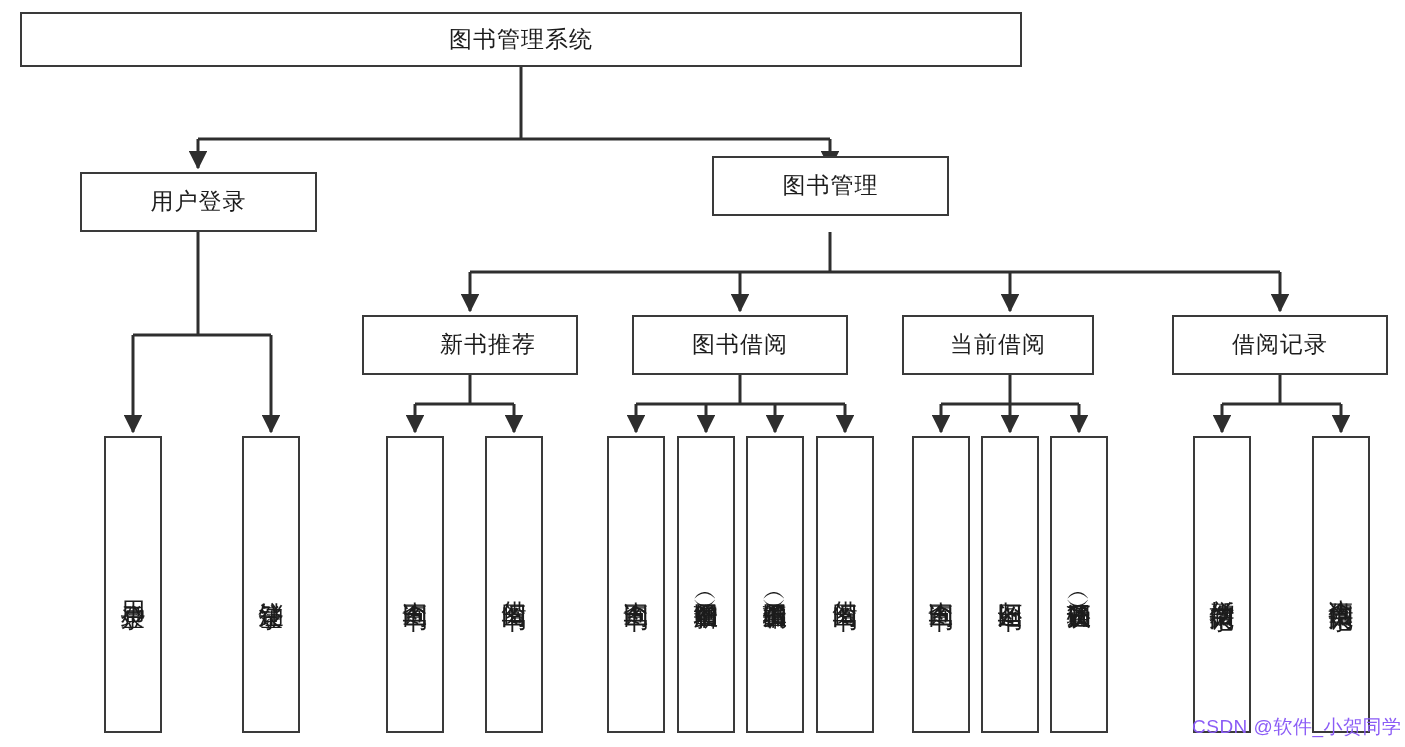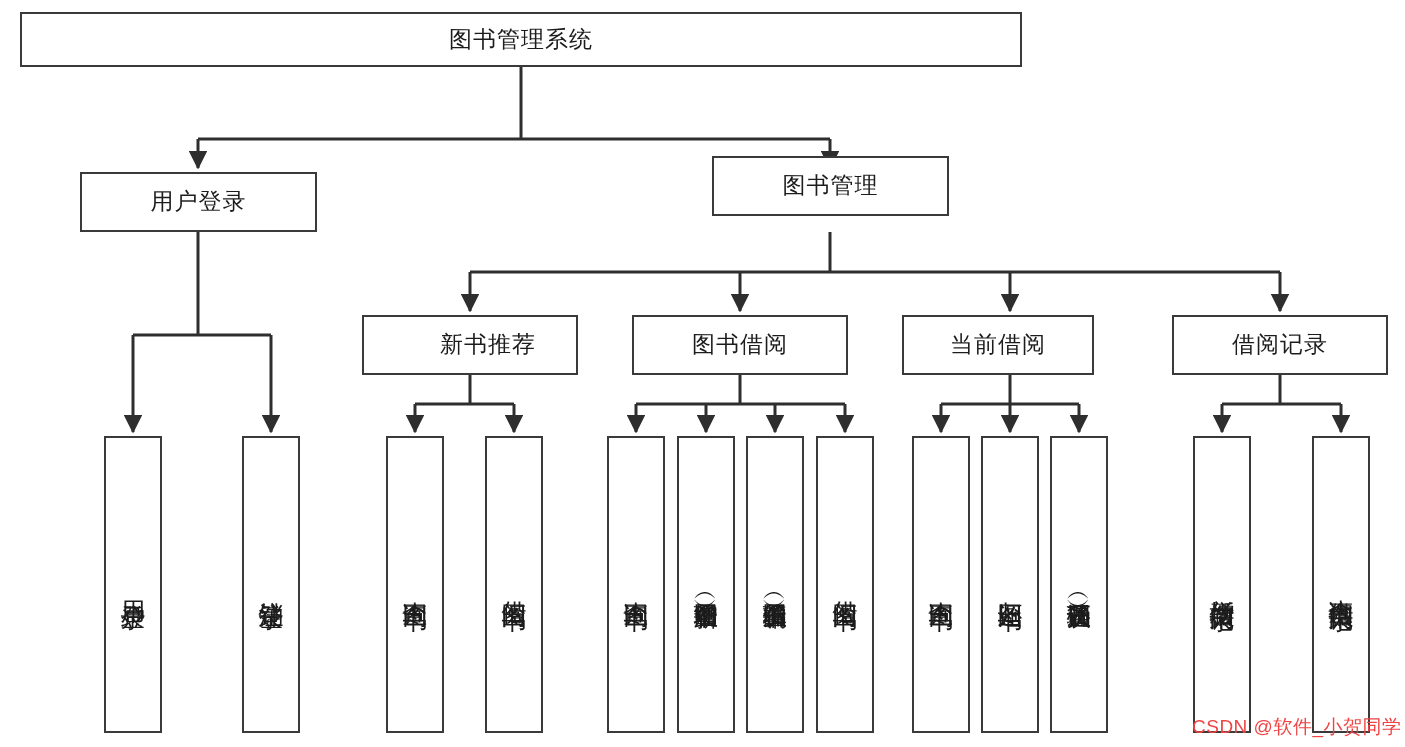--- a/index.html
+++ b/index.html
@@ -48,21 +48,21 @@
     letter-spacing: 2px;
     padding: 4px 0;
     white-space: nowrap;
   }
   .node.vert.tight {
     font-size: 24px;
     letter-spacing: 0px;
   }
   .watermark {
     position: absolute;
-    color: #ef4444;
+    color: #8b5cf6;
     font-size: 19px;
     letter-spacing: 0.5px;
     white-space: nowrap;
     left: 1192px;
     top: 714px;
   }
 </style>
 </head>
 <body>
 

